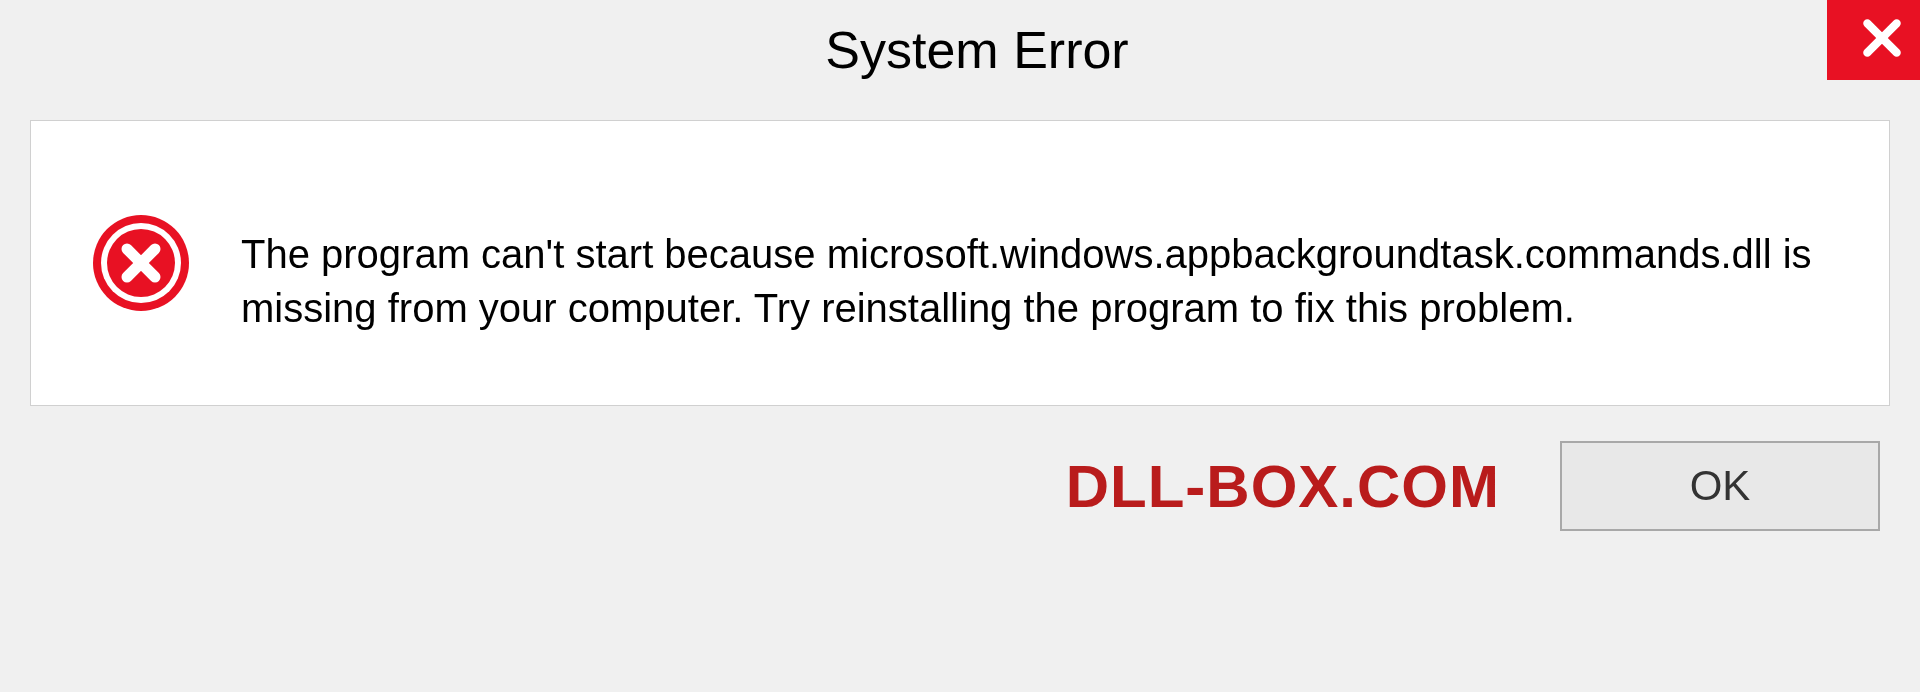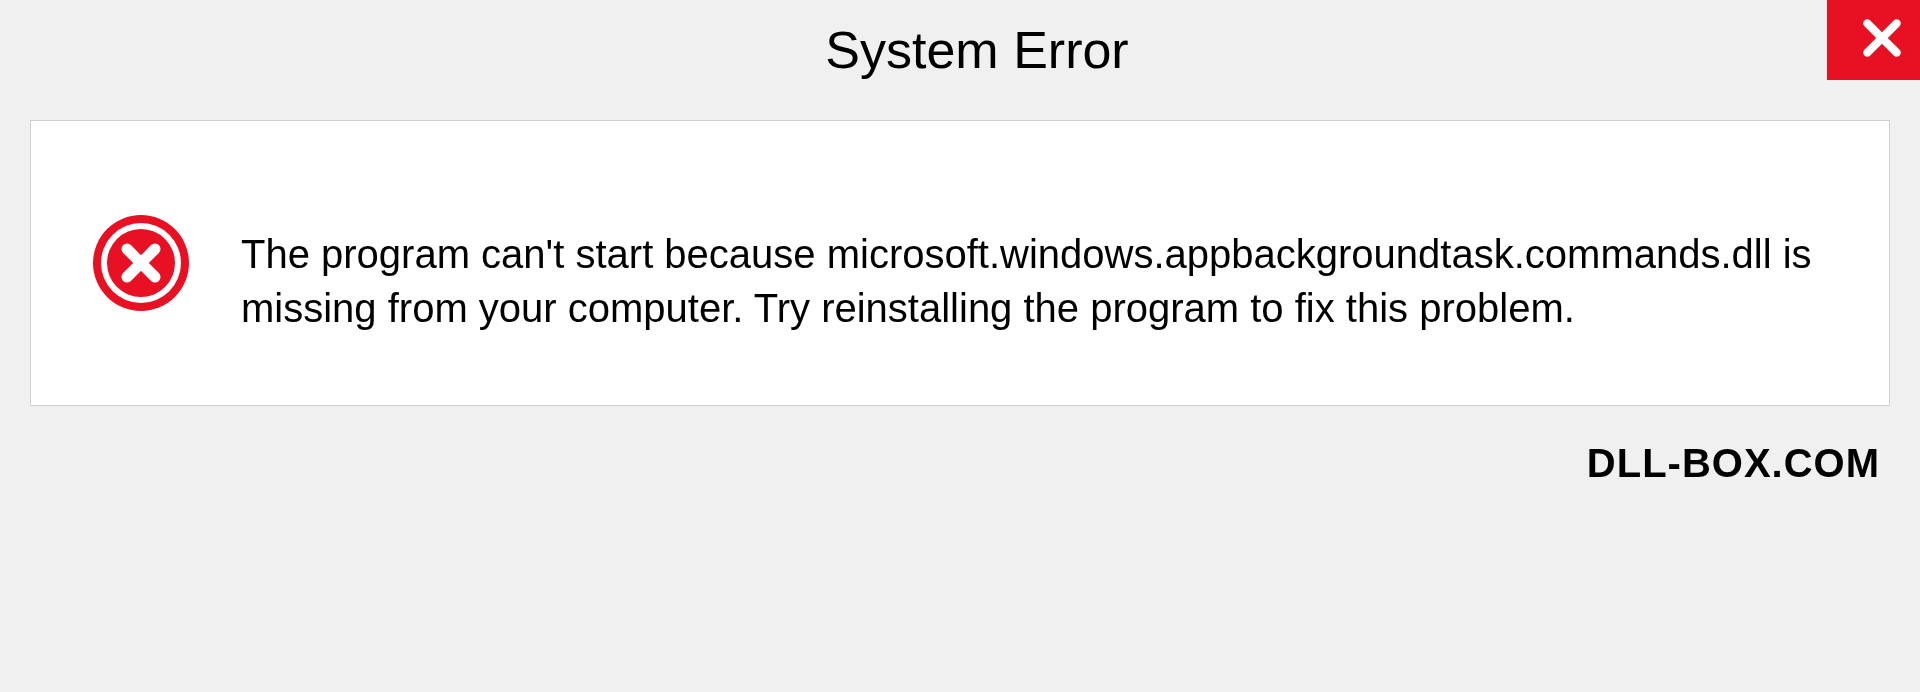--- a/index.html
+++ b/index.html
@@ -80,23 +80,23 @@
       margin-top: 36px;
     }
     .footer {
       display: flex;
       align-items: center;
       justify-content: flex-end;
       padding: 35px 40px 0 40px;
       gap: 60px;
     }
     .watermark {
-      font-size: 40px;
+      font-size: 60px;
       font-weight: 900;
-      color: #000000;
+      color: #b91c1c;
       letter-spacing: 1px;
       font-family: Arial, sans-serif;
     }
     .ok-button {
       width: 320px;
       height: 90px;
       background: #e8e8e8;
       border: 2px solid #a8a8a8;
       font-size: 42px;
       color: #333;
@@ -130,15 +130,18 @@
         <circle cx="50" cy="50" r="40" fill="#ffffff"></circle>
         <circle cx="50" cy="50" r="34" fill="#e81123"></circle>
         <path d="M36 36 L64 64 M64 36 L36 64" stroke="#ffffff" stroke-width="11" stroke-linecap="round" fill="none"></path>
       </svg>
     </div>
     <div class="message">The program can't start because microsoft.windows.appbackgroundtask.commands.dll is missing from your computer. Try reinstalling the program to fix this problem.</div>
   </div>
 
   <div class="footer">
     <div class="watermark">DLL-BOX.COM</div>
+    <div class="ok-button">
+      <span>OK</span>
+    </div>
   </div>
 
 </div>
 
 </body></html>

